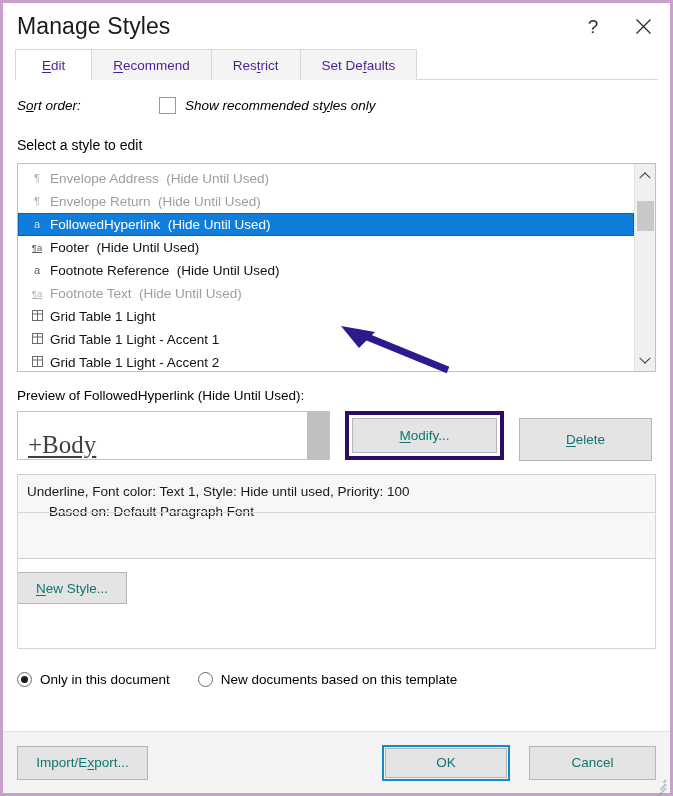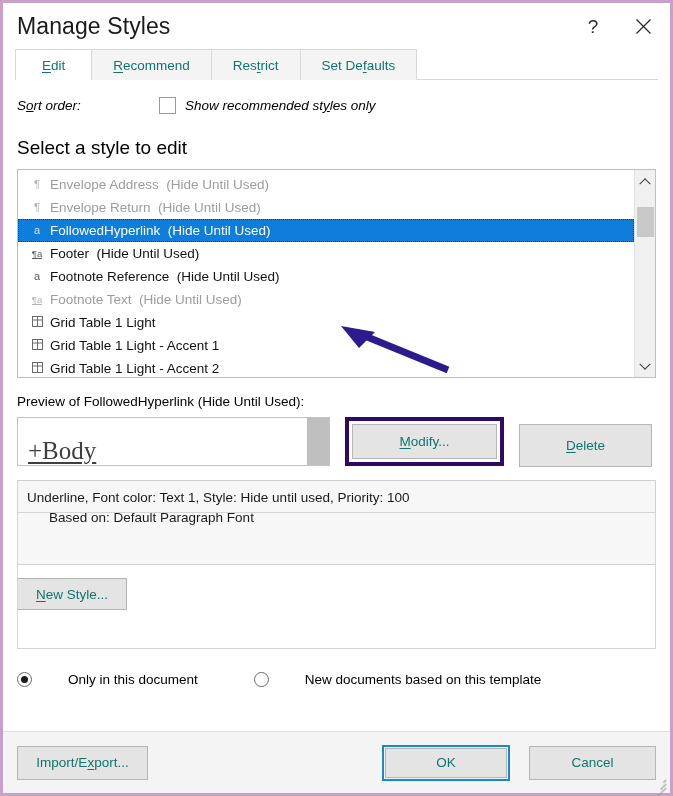--- a/index.html
+++ b/index.html
@@ -76,21 +76,21 @@
     background: #d8d8d8;
   }
   .tab {
     position: relative;
     height: 31px;
     padding: 0 21px;
     display: flex;
     align-items: center;
     justify-content: center;
     font-size: 13.5px;
-    color: #0f766e;
+    color: #4c1d95;
     background: #f4f4f4;
     border: 1px solid #d8d8d8;
     border-bottom: none;
     margin-right: -1px;
     box-sizing: border-box;
     z-index: 1;
   }
   .tab.active {
     background: #ffffff;
     z-index: 3;
@@ -165,21 +165,21 @@
     width: 17px; height: 17px;
     border: 1px solid #9a9a9a;
     background: #ffffff;
     box-sizing: border-box;
     margin-right: 9px;
   }
   .checkbox-label { font-size: 13.5px; }
 
   .label-select {
     margin-top: 23px;
-    font-size: 19px;
+    font-size: 14px;
   }
 
   
   .listbox {
     margin-top: 10px;
     height: 209px;
     border: 1px solid #bfbfbf;
     background: #ffffff;
     display: flex;
     box-sizing: border-box;
@@ -347,21 +347,20 @@
     pointer-events: none;
   }
 
   .radio-row {
     position: absolute;
     left: 14px;
     bottom: 44px;
     display: flex;
     align-items: center;
     font-size: 13.5px;
-    gap: 28px;
   }
   .radio {
     width: 15px; height: 15px;
     border: 1px solid #6b6b6b;
     border-radius: 50%;
     background: #ffffff;
     margin-right: 8px;
     display: flex;
     align-items: center;
     justify-content: center;

